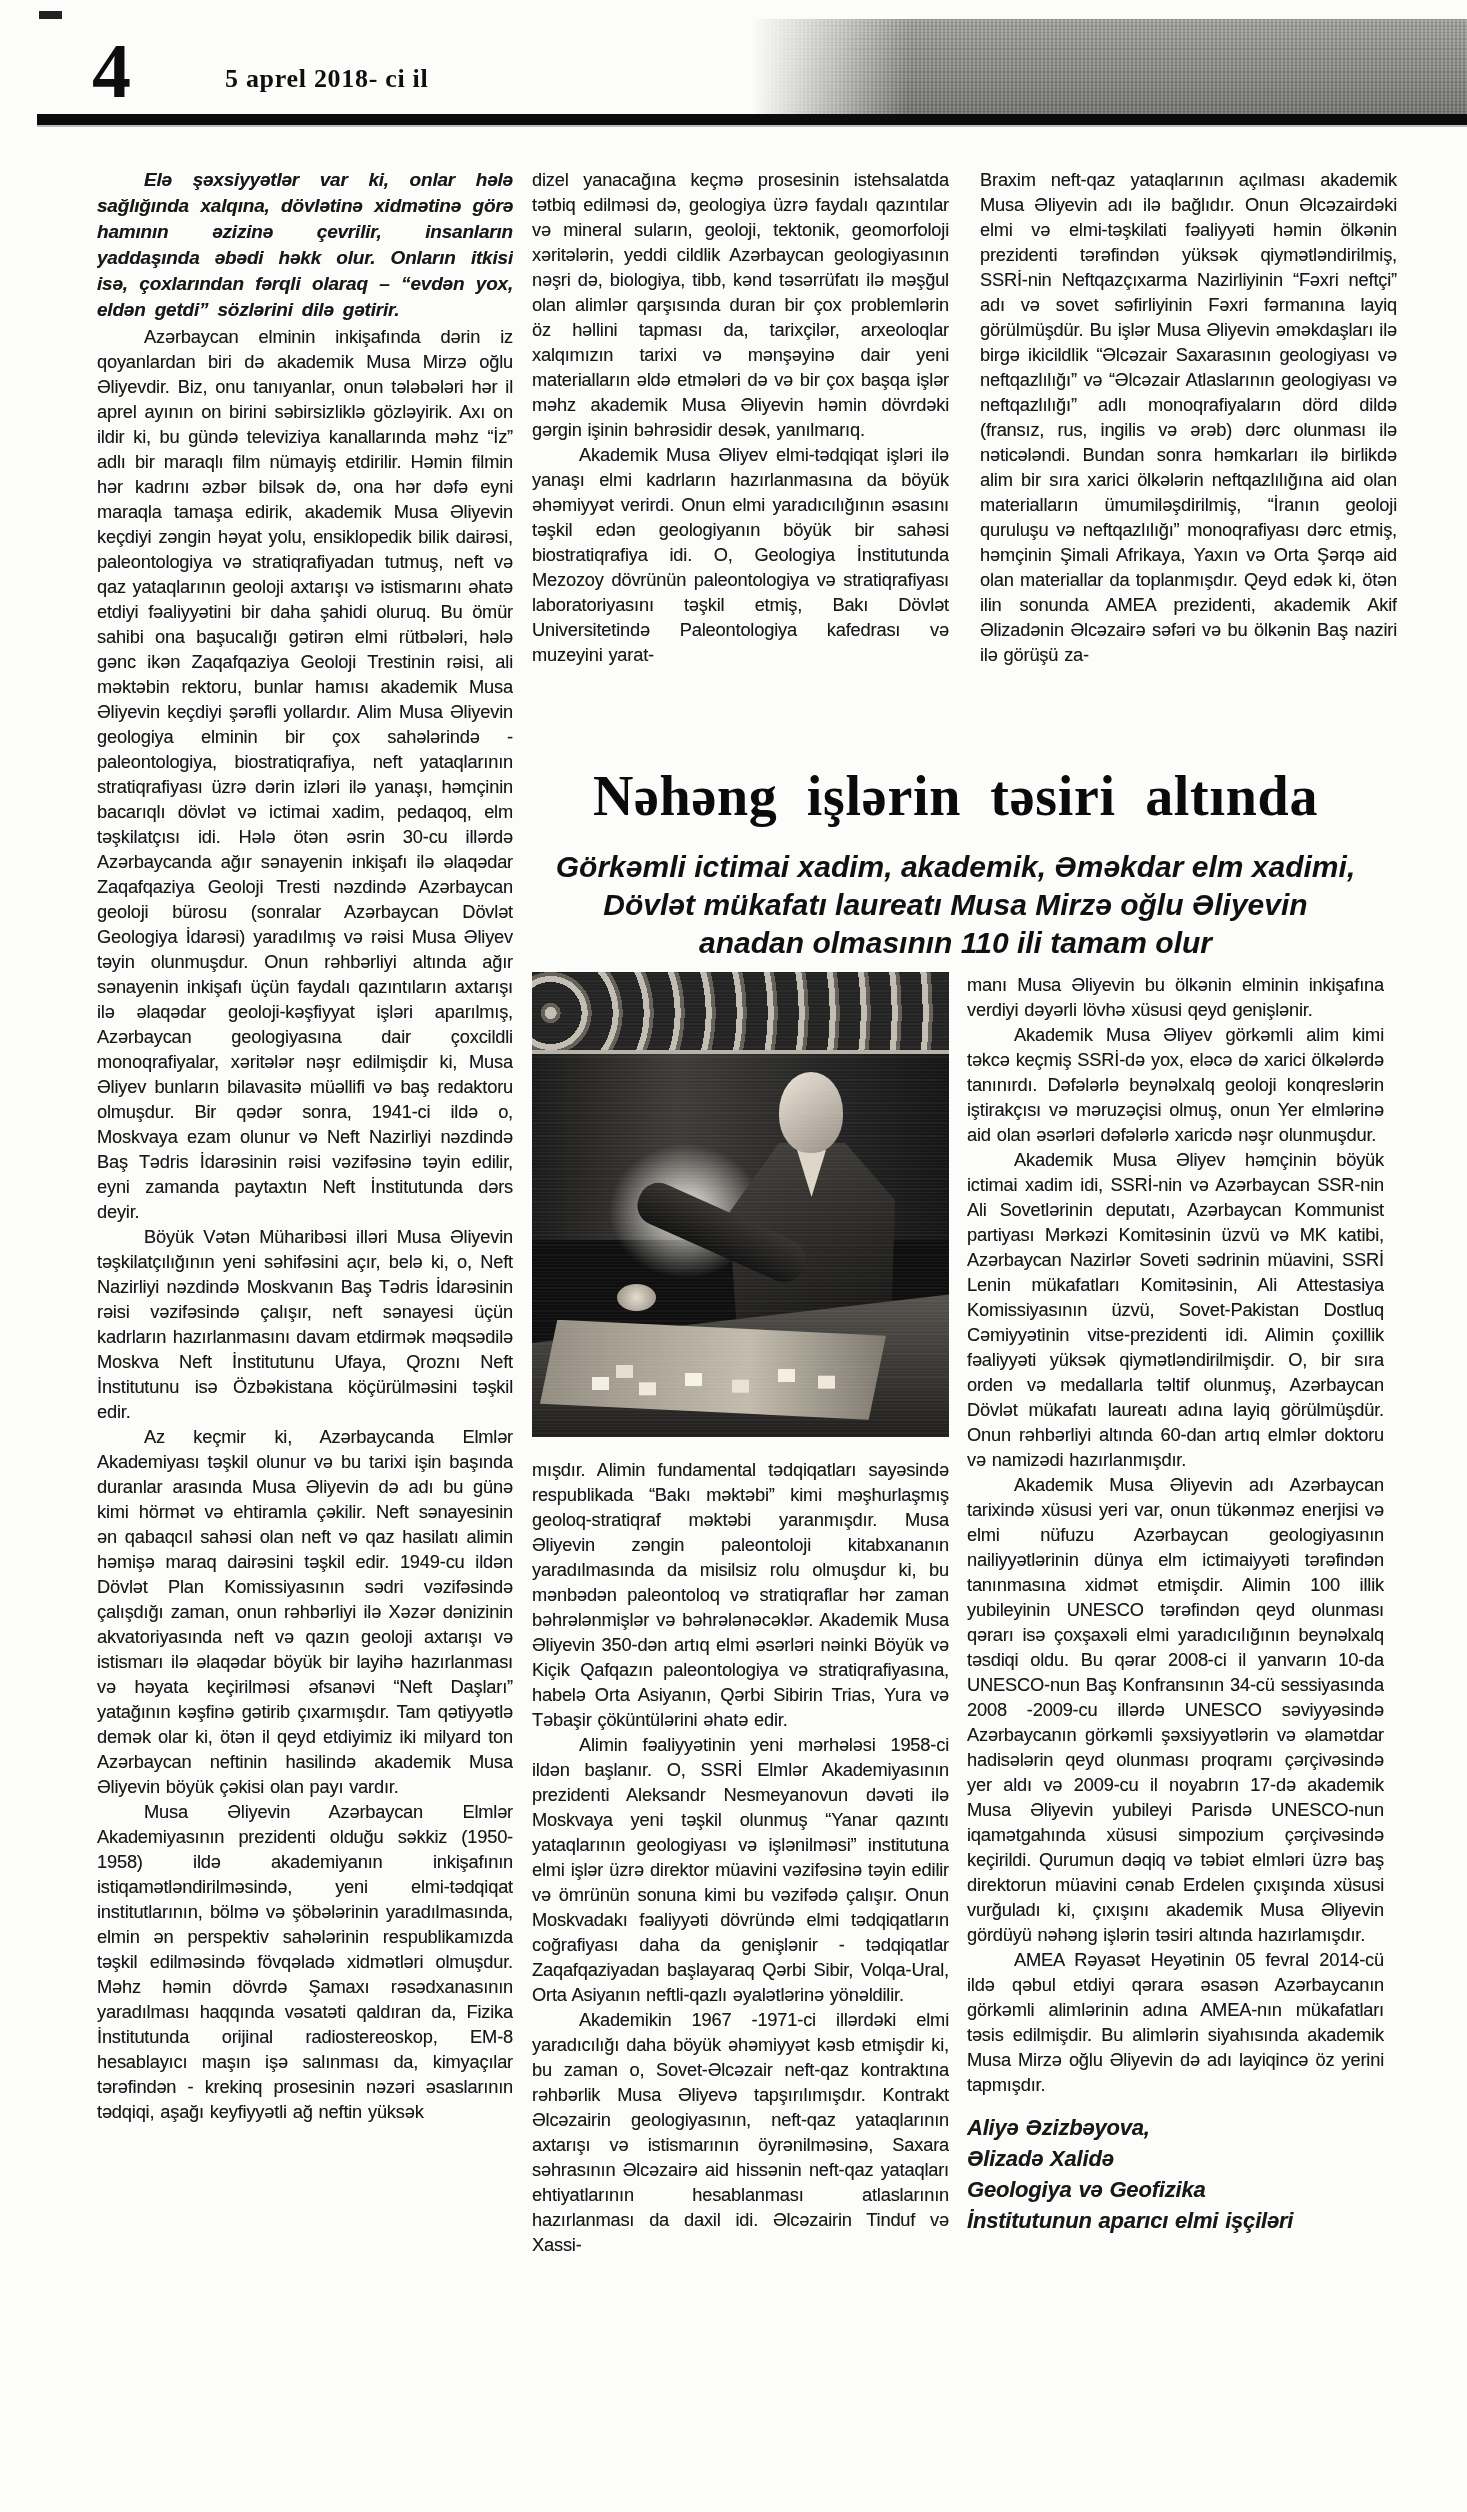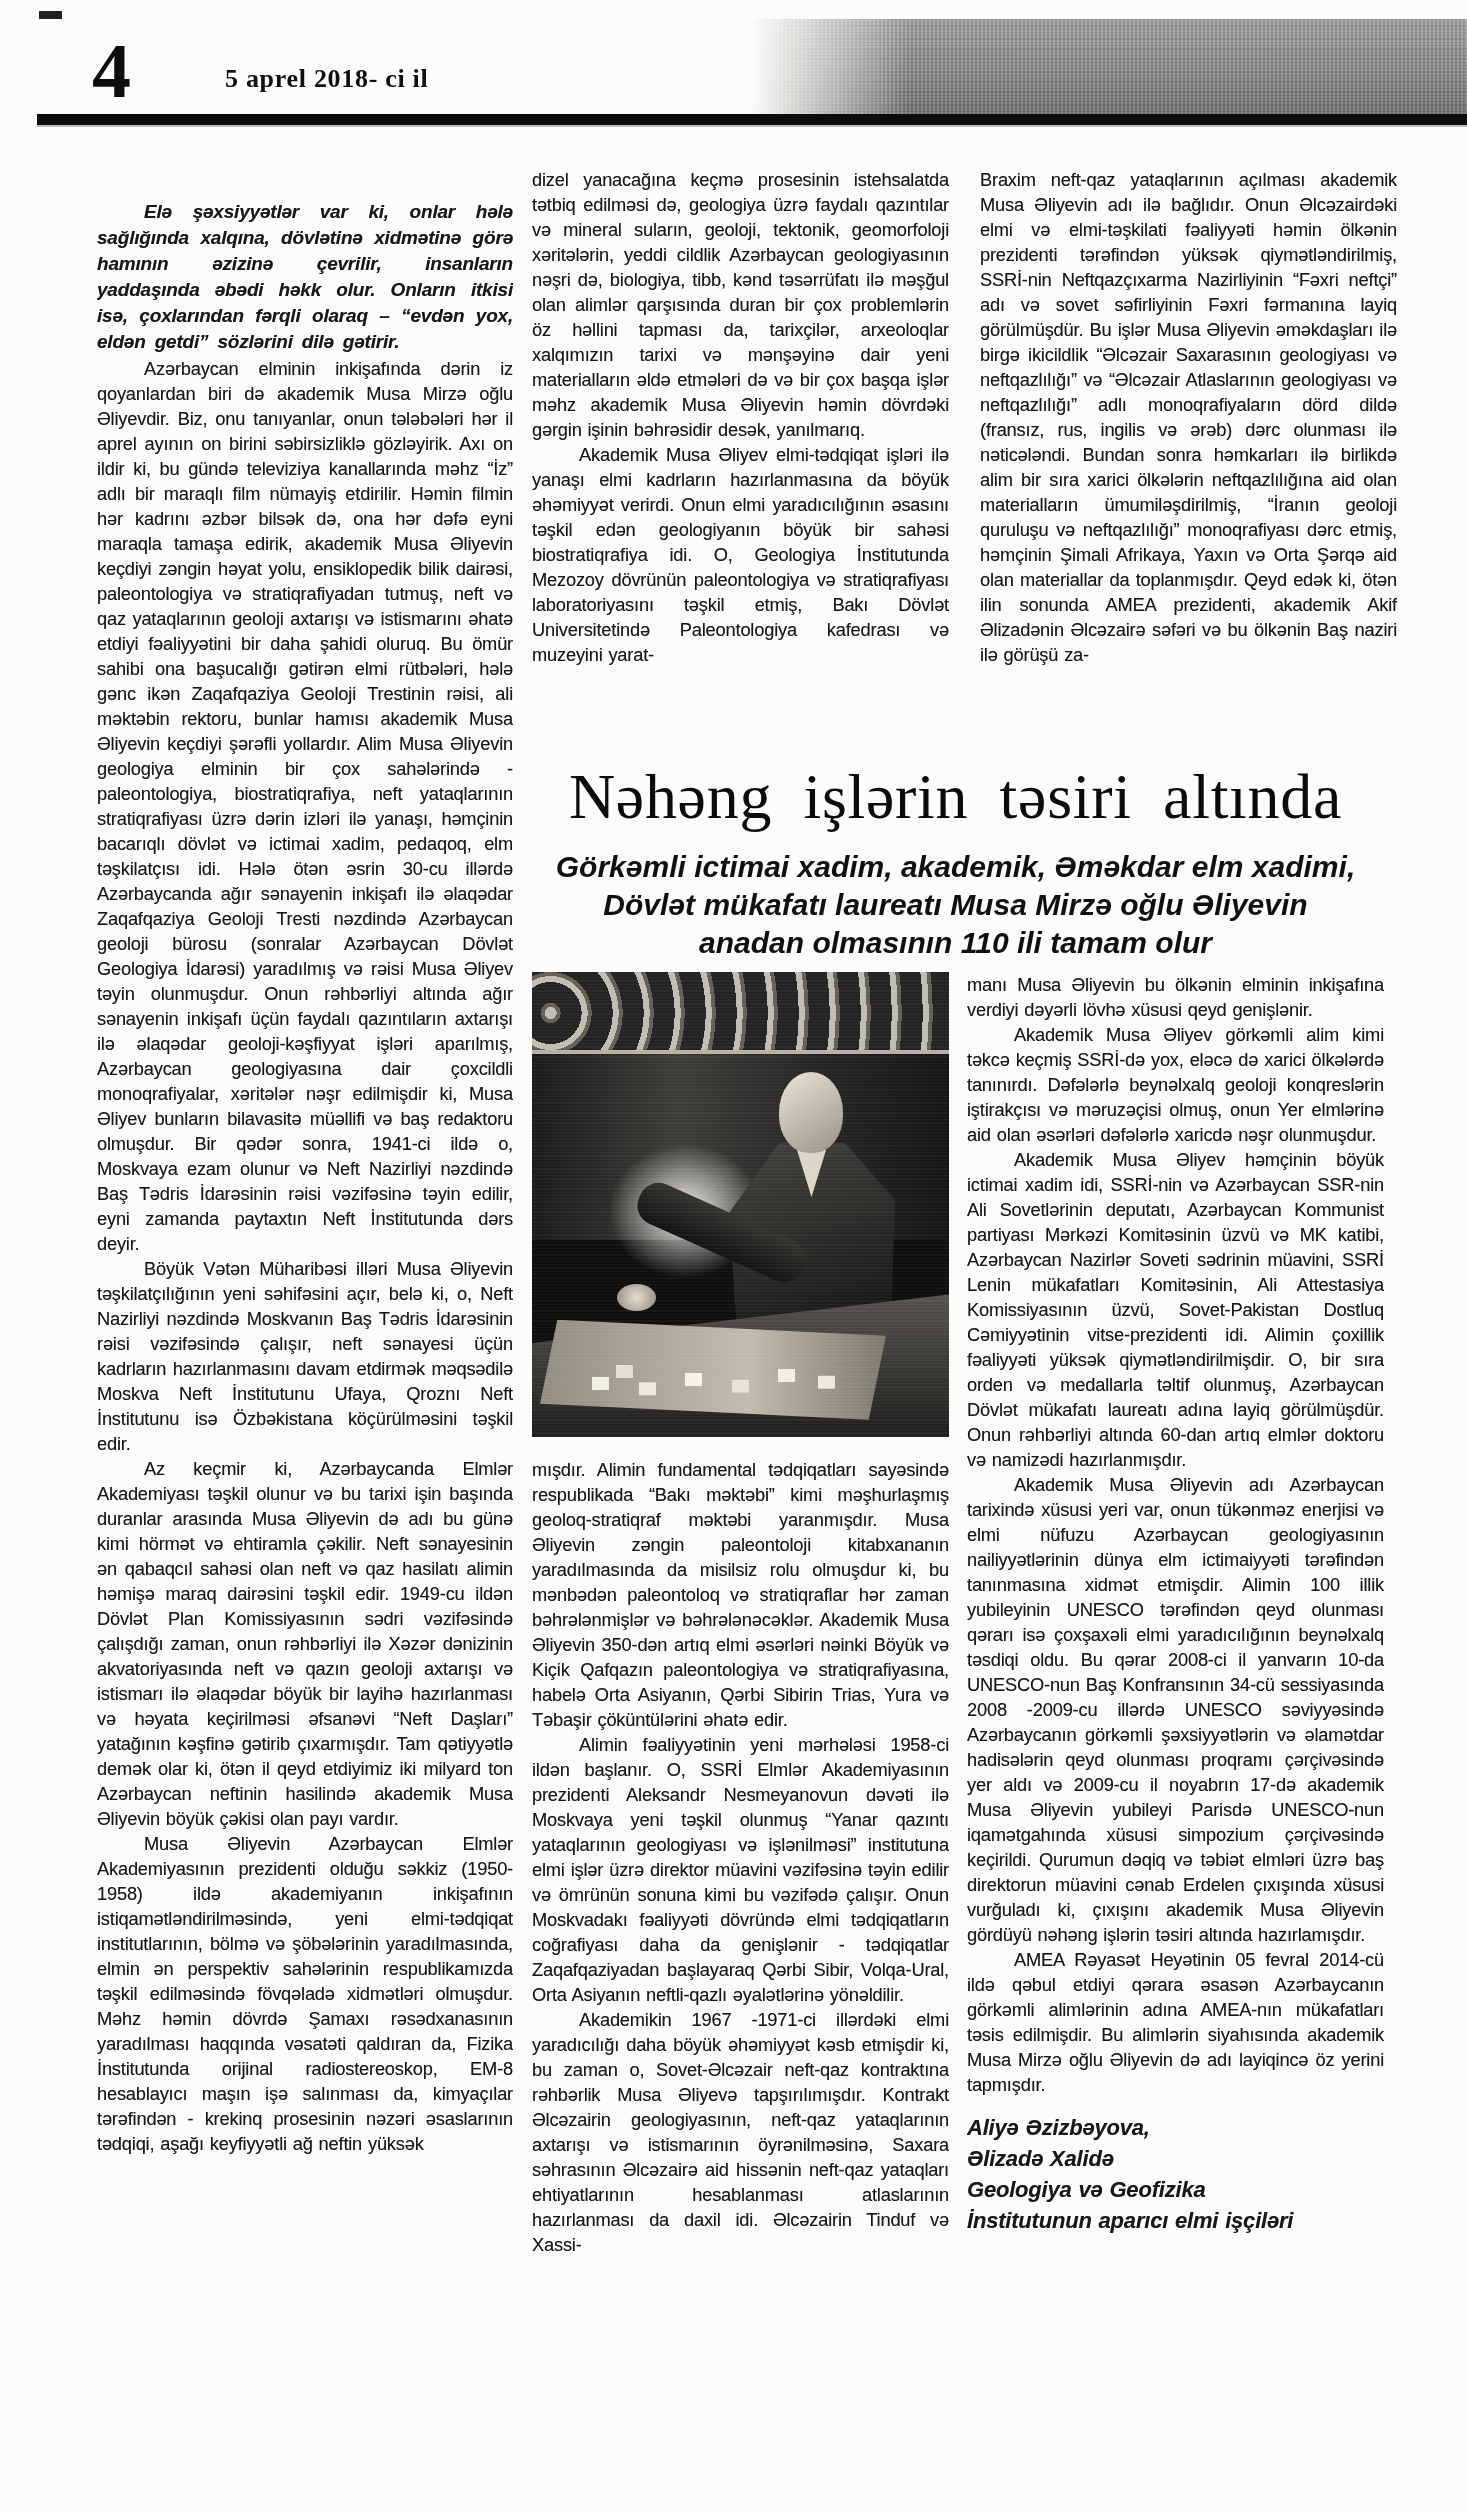--- a/index.html
+++ b/index.html
@@ -23,31 +23,31 @@
         font-weight:bold;font-size:101px;line-height:101px;letter-spacing:17.3px;color:#141414;
         text-shadow:2px 2px 0 rgba(90,90,90,.8),-1.3px -1.3px 0 rgba(200,200,200,.5);}
   .header-rule{position:absolute;left:37px;top:114px;width:1430px;height:11.3px;background:#0c0c0c;
         box-shadow:0 2px 0 rgba(0,0,0,.25);}
   
   .col{position:absolute;text-align:justify;font-size:18.3px;line-height:25px;
         letter-spacing:-0.2px;word-spacing:1px;color:#181818;
         text-shadow:0 0 0.3px rgba(0,0,0,.4);overflow:hidden;}
   .col p.para{margin:0;text-indent:47px;}
   .col.continuation p.para:first-child{text-indent:0;}
-  .col1{left:97px;top:167px;width:416px;height:2246px;margin-top:32px;}
+  .col1{left:97px;top:167px;width:416px;height:2246px;}
   .col2-top{left:532px;top:167px;width:417px;height:594px;}
   .col3-top{left:980px;top:167px;width:417px;height:594px;}
   .col2-bottom{left:532px;top:1457px;width:417px;height:984px;}
   .col3-bottom{left:967px;top:972px;width:417px;height:1522px;}
   .intro{font-weight:bold;font-style:italic;font-size:19px;line-height:26px;
         text-indent:47px;margin:0 0 1.3px 0;word-spacing:4px;}
   
   .headline-block{position:absolute;left:524px;top:762px;width:863px;text-align:center;}
-  .headline{margin:0;font-family:"Liberation Serif",serif;font-weight:normal;
-        font-size:64px;line-height:69px;color:#0b0b0b;word-spacing:14.6px;letter-spacing:0.7px;}
+  .headline{margin:0;font-family:"Liberation Serif",serif;font-weight:bold;
+        font-size:56px;line-height:69px;color:#0b0b0b;word-spacing:14.6px;letter-spacing:0.7px;}
   .subtitle{margin-top:17.3px;font-weight:bold;font-style:italic;font-size:30px;line-height:38px;
         color:#101010;}
   
   .photo{position:absolute;left:532px;top:972px;width:417px;height:465px;background:#0e0e0e;overflow:hidden;}
   .ph-ornament{position:absolute;top:0;left:0;right:0;height:78px;
         background:
           repeating-radial-gradient(circle at 18.6px 41px,#d6d0c4 0 6px,#6e685e 6px 10px,#262626 10px 31px),
           linear-gradient(180deg,#3a3a3a,#1c1c1c);
         border-bottom:4px solid #c9c3b7;opacity:.9;}
   .ph-wall{position:absolute;top:82px;left:0;right:0;height:186px;

